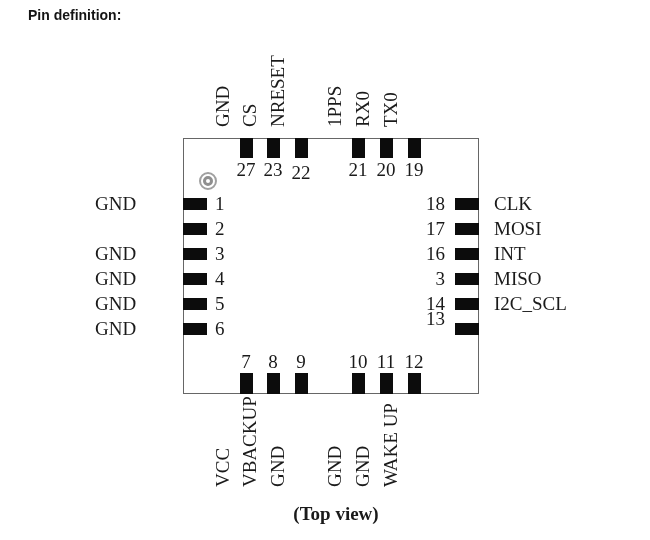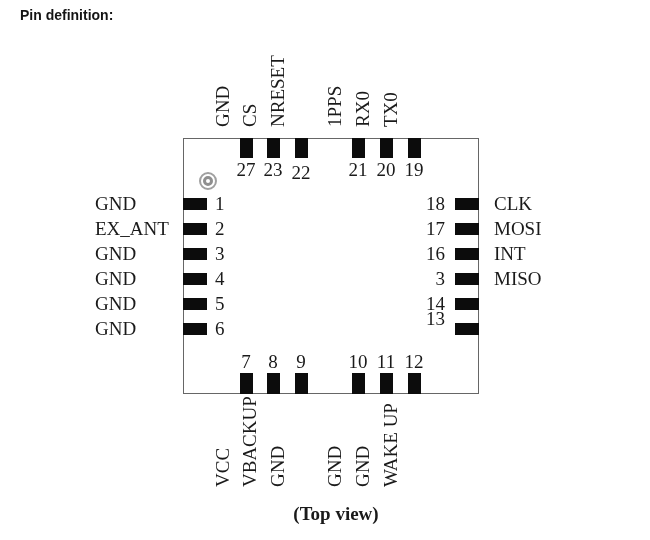--- a/index.html
+++ b/index.html
@@ -17,21 +17,21 @@
           transform:rotate(-90deg); transform-origin:left bottom; }
   .caption { font-size:19px; font-weight:bold; text-align:center; white-space:nowrap; }
   .ring-outer { border:2px solid #a0a0a0; border-radius:50%; }
   .ring-inner { border:3px solid #8f8f8f; border-radius:50%; }
 </style>
 </head>
 <body>
 
 <div id="screen">
 
-  <div class="abs title" style="left:20px;top:7px">Pin definition:</div>
+  <div class="abs title" style="left:28px;top:7px">Pin definition:</div>
 
   <div class="abs body-outline" style="left:183px;top:138px;width:296px;height:256px"></div>
 
   <div class="abs ring-outer" style="left:199px;top:172px;width:18px;height:18px">
     <div class="abs ring-inner" style="left:2px;top:2px;width:10px;height:10px"></div>
   </div>
 
   <div class="abs pad" style="left:240px;top:138px;width:13px;height:20px"></div>
   <div class="abs pad" style="left:267px;top:138px;width:13px;height:20px"></div>
   <div class="abs pad" style="left:295px;top:138px;width:13px;height:20px"></div>
@@ -61,21 +61,20 @@
   <div class="abs pad" style="left:183px;top:323px;width:24px;height:12px"></div>
 
   <div class="abs num" style="left:215px;top:192px">1</div>
   <div class="abs num" style="left:215px;top:217px">2</div>
   <div class="abs num" style="left:215px;top:242px">3</div>
   <div class="abs num" style="left:215px;top:267px">4</div>
   <div class="abs num" style="left:215px;top:292px">5</div>
   <div class="abs num" style="left:215px;top:317px">6</div>
 
   <div class="abs lbl" style="left:95px;top:192px">GND</div>
-  <div class="abs lbl" style="left:95px;top:217px">EX_ANT</div>
   <div class="abs lbl" style="left:95px;top:242px">GND</div>
   <div class="abs lbl" style="left:95px;top:267px">GND</div>
   <div class="abs lbl" style="left:95px;top:292px">GND</div>
   <div class="abs lbl" style="left:95px;top:317px">GND</div>
 
   <div class="abs pad" style="left:455px;top:198px;width:24px;height:12px"></div>
   <div class="abs pad" style="left:455px;top:223px;width:24px;height:12px"></div>
   <div class="abs pad" style="left:455px;top:248px;width:24px;height:12px"></div>
   <div class="abs pad" style="left:455px;top:273px;width:24px;height:12px"></div>
   <div class="abs pad" style="left:455px;top:298px;width:24px;height:12px"></div>
@@ -85,20 +84,21 @@
   <div class="abs num r" style="left:405px;top:217px;width:40px">17</div>
   <div class="abs num r" style="left:405px;top:242px;width:40px">16</div>
   <div class="abs num r" style="left:405px;top:267px;width:40px">3</div>
   <div class="abs num r" style="left:405px;top:292px;width:40px">14</div>
   <div class="abs num r" style="left:405px;top:307px;width:40px">13</div>
 
   <div class="abs lbl" style="left:494px;top:192px">CLK</div>
   <div class="abs lbl" style="left:494px;top:217px">MOSI</div>
   <div class="abs lbl" style="left:494px;top:242px">INT</div>
   <div class="abs lbl" style="left:494px;top:267px">MISO</div>
+  <div class="abs lbl" style="left:494px;top:292px">I2C_SCL</div>
 
   <div class="abs pad" style="left:240px;top:373px;width:13px;height:21px"></div>
   <div class="abs pad" style="left:267px;top:373px;width:13px;height:21px"></div>
   <div class="abs pad" style="left:295px;top:373px;width:13px;height:21px"></div>
   <div class="abs pad" style="left:352px;top:373px;width:13px;height:21px"></div>
   <div class="abs pad" style="left:380px;top:373px;width:13px;height:21px"></div>
   <div class="abs pad" style="left:408px;top:373px;width:13px;height:21px"></div>
 
   <div class="abs tnum" style="left:226px;top:351px">7</div>
   <div class="abs tnum" style="left:253px;top:351px">8</div>

